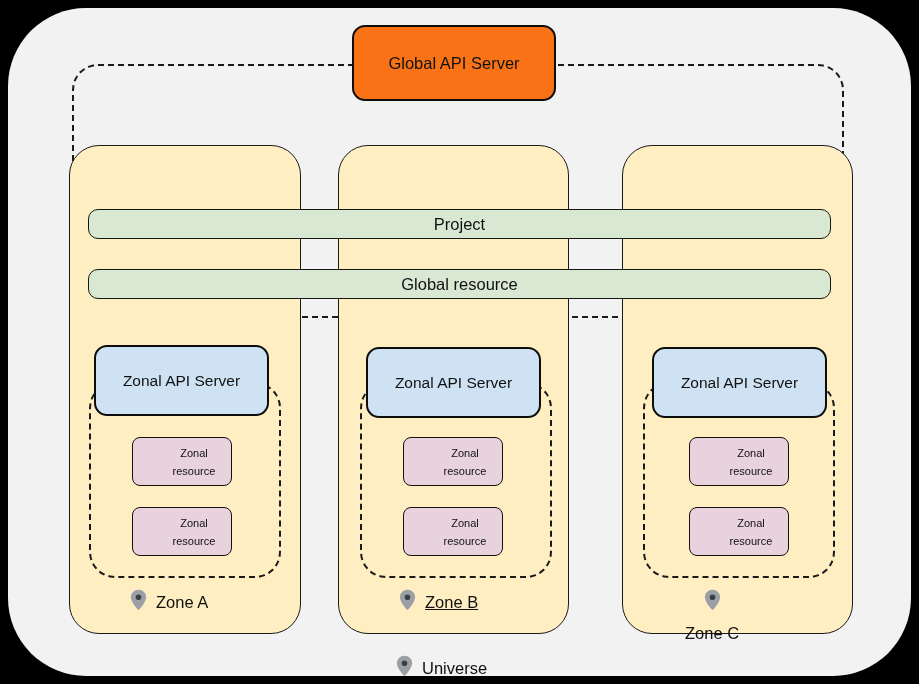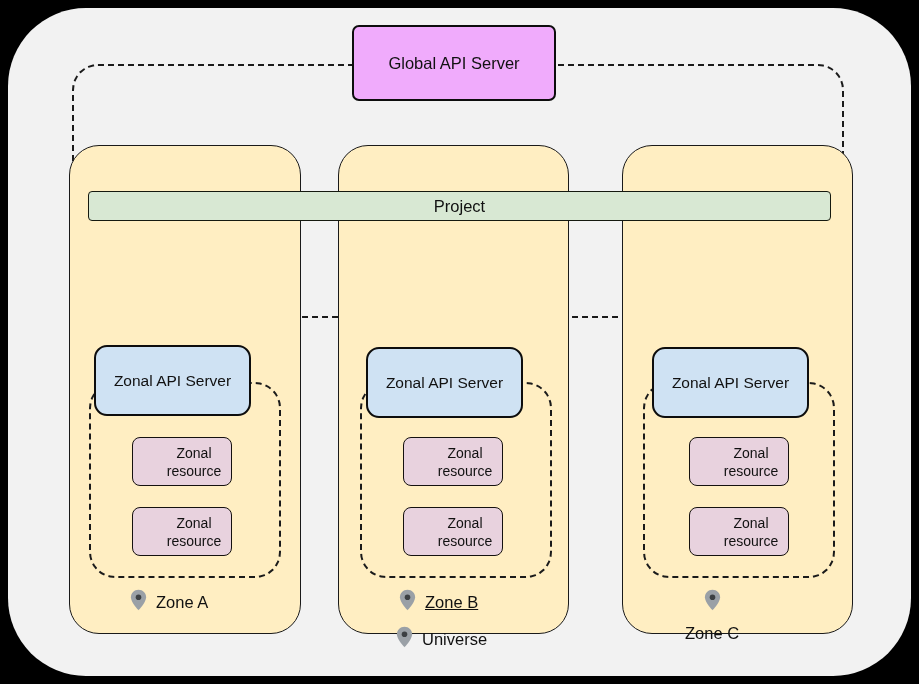--- a/index.html
+++ b/index.html
@@ -55,41 +55,42 @@
   .zone-c { left: 622px; width: 231px; }
 
   
   .span-bar {
     position: absolute;
     left: 88px;
     width: 743px;
     height: 30px;
     background: #d8e8d3;
     border: 1.8px solid #15190f;
-    border-radius: 4px;
+    border-radius: 10px;
     box-sizing: border-box;
     display: flex;
     align-items: center;
     justify-content: center;
     font-size: 16.5px;
     color: #111111;
+    margin-top: 18px;
   }
   .bar-project { top: 191px; }
   .bar-global-resource { top: 251px; }
 
   
   .global-api {
     position: absolute;
     left: 352px;
     top: 25px;
     width: 204px;
     height: 76px;
-    background: #f0abfc;
+    background: #f97316;
     border: 2.2px solid #0d0d0d;
-    border-radius: 7px;
+    border-radius: 13px;
     box-sizing: border-box;
     display: flex;
     align-items: center;
     justify-content: center;
     font-size: 16.5px;
     color: #111111;
   }
 
   
   .zone-inner-dashed {
@@ -101,21 +102,21 @@
     border-radius: 26px;
     box-sizing: border-box;
   }
   .inner-a { left: 89px; }
   .inner-b { left: 360px; }
   .inner-c { left: 643px; }
 
   
   .zonal-api {
     position: absolute;
-    width: 157px;
+    width: 175px;
     height: 71px;
     background: #cfe2f3;
     border: 2.2px solid #0d0d0d;
     border-radius: 13px;
     box-sizing: border-box;
     display: flex;
     align-items: center;
     justify-content: center;
     font-size: 15.5px;
     color: #111111;
@@ -130,21 +131,21 @@
     width: 100px;
     height: 49px;
     background: #e8d2de;
     border: 1.6px solid #15110f;
     border-radius: 8px;
     box-sizing: border-box;
     display: flex;
     flex-direction: column;
     align-items: center;
     justify-content: center;
-    font-size: 14px;
+    font-size: 11px;
     line-height: 18px;
     color: #111111;
     text-align: center;
     padding-left: 24px;
   }
   .res-a1 { left: 132px; top: 437px; }
   .res-a2 { left: 132px; top: 507px; }
   .res-b1 { left: 403px; top: 437px; }
   .res-b2 { left: 403px; top: 507px; }
   .res-c1 { left: 689px; top: 437px; }
@@ -155,40 +156,43 @@
     position: absolute;
     display: flex;
     align-items: center;
     gap: 9px;
     font-size: 16.5px;
     color: #111111;
   }
   .cap-a { left: 130px; top: 589px; }
   .cap-b { left: 399px; top: 589px; text-decoration: underline; }
   .cap-c { left: 685px; top: 589px; flex-direction: column; }
-  .cap-universe { left: 396px; top: 626px; }
+  .cap-universe { left: 396px; top: 655px; }
 
   .pin-icon { display: block; }
 </style>
 </head>
 <body>
 
 <div id="canvas">
 
   <div class="universe-plate"></div>
 
   <div class="global-boundary"></div>
 
   <div class="zone zone-a"></div>
   <div class="zone zone-b"></div>
   <div class="zone zone-c"></div>
 
   <div class="span-bar bar-project">
     <span>Project</span>
   </div>
+  <div class="span-bar bar-global-resource">
+    <span>Global resource</span>
+  </div>
 
   <div class="zone-inner-dashed inner-a"></div>
   <div class="zone-inner-dashed inner-b"></div>
   <div class="zone-inner-dashed inner-c"></div>
 
   <div class="global-api">
     <span>Global API Server</span>
   </div>
 
   <div class="zonal-api zapi-a">

